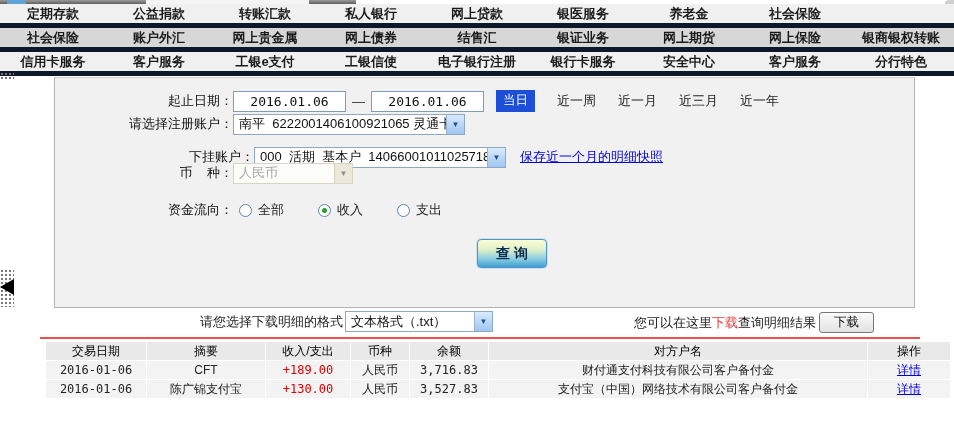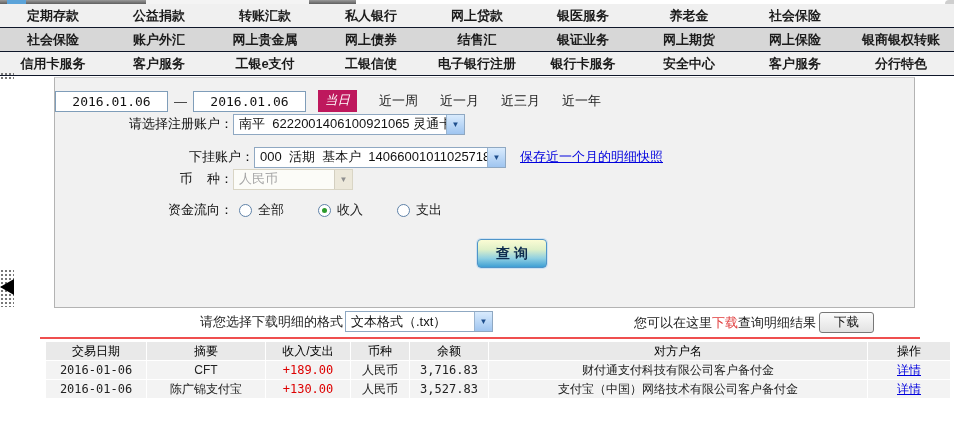--- a/index.html
+++ b/index.html
@@ -12,21 +12,21 @@
 
   
   .topstrip { position:absolute; left:0; top:0; width:356px; height:4px;
     background:linear-gradient(180deg,#9a9a9a,#5f5f5f); }
   .topstrip .seg-blue { position:absolute; left:7px; top:0; width:19px; height:4px; background:#5ba3d9; }
   .topstrip .seg-white { position:absolute; left:146px; top:0; width:163px; height:4px; background:#f4f4f4; }
   .scroll-nub { position:absolute; right:0; top:0; width:9px; height:8px; background:#cfcfcf; border-radius:5px 0 0 5px; }
 
   
   .nav { position:absolute; left:0; top:4px; width:954px; }
-  .nav-row { display:grid; grid-template-columns:repeat(9,1fr); height:24px; border-bottom:1px solid #0f172a; }
+  .nav-row { display:grid; grid-template-columns:repeat(9,1fr); height:24px; border-bottom:5px solid #0f172a; }
   .nav-row.light { background:#f0f0f0; }
   .nav-row.dark  { background:#d7d7d7; }
   .nav-cell { display:flex; align-items:center; justify-content:center;
     font-size:13px; font-weight:600; color:#1b1b1b; cursor:pointer; white-space:nowrap; }
 
   
   .dots-top { position:absolute; left:0; top:72px; width:14px; height:7px;
     background-image:radial-gradient(#777 0.8px, transparent 0.9px); background-size:4px 4px; }
   .dots { position:absolute; left:0; top:269px; width:14px; height:38px;
     background-image:radial-gradient(#777 0.8px, transparent 0.9px); background-size:4px 4px; }
@@ -37,22 +37,22 @@
   .panel { position:absolute; left:54px; top:77px; width:861px; height:231px;
     background:#f1f1f1; border:1px solid #b3b3b3; border-top-color:#cfcfcf; }
   .form-row { position:absolute; left:0; display:flex; align-items:center; height:22px; }
   .flabel { width:178px; text-align:right; color:#111; white-space:pre; flex:0 0 178px; }
 
   .dateinput { width:113px; height:21px; border:1px solid #7f9db9; background:#fff;
     text-align:center; font-family:"DejaVu Sans Mono","Liberation Mono",monospace;
     font-size:13px; color:#111; }
   .dash { margin:0 6px; color:#333; }
 
-  .badge-today { margin-left:12px; background:#be185d; color:#fff; padding:2px 7px 3px;
-    font-size:12.5px; cursor:pointer;font-style:italic; }
+  .badge-today { margin-left:12px; background:#1d4ed8; color:#fff; padding:2px 7px 3px;
+    font-size:12.5px; cursor:pointer; }
   .quicklink { margin-left:22px; color:#222; cursor:pointer; white-space:nowrap; }
 
   .xpselect { height:21px; background:#fff; border:1px solid #8fa8c2; display:flex;
     align-items:center; padding:0 0 0 5px; cursor:pointer; }
   .xpselect .val { white-space:pre; font-size:13px; color:#111; overflow:hidden; flex:1; }
   .xpselect .arrow-btn { margin-left:auto; width:18px; height:19px; flex:0 0 18px;
     background:linear-gradient(180deg,#d9ebfd,#9fc5f0); border-left:1px solid #9ab4cf;
     display:flex; align-items:center; justify-content:center;
     color:#1e4e8c; font-size:8px; }
   .xpselect.disabled { border-color:#d9d5c5; background:#fcfcf8; cursor:default; }
@@ -138,20 +138,21 @@
   </div>
 </div>
 
 <div class="dots-top"></div>
 <div class="dots"></div>
 <div class="collapse-arrow"></div>
 
 <div class="panel">
 
   <div class="form-row" style="top:12px;">
+    <span class="flabel">起止日期：</span>
     <input class="dateinput" value="2016.01.06" style="">
     <span class="dash">—</span>
     <input class="dateinput" value="2016.01.06" style="">
     <span class="badge-today">当日</span>
     <span class="quicklink">近一周</span>
     <span class="quicklink">近一月</span>
     <span class="quicklink">近三月</span>
     <span class="quicklink">近一年</span>
   </div>
 
@@ -165,21 +166,21 @@
 
   <div class="form-row" style="top:68px;margin-left:21px;">
     <span class="flabel">下挂账户：</span>
     <div class="xpselect" style="width:252px;">
       <span class="val">000  活期  基本户  1406600101102571848</span>
       <span class="arrow-btn">▼</span>
     </div>
     <span class="snap-link">保存近一个月的明细快照</span>
   </div>
 
-  <div class="form-row" style="top:90px;">
+  <div class="form-row" style="top:84px;">
     <span class="flabel">币    种：</span>
     <div class="xpselect disabled" style="width:120px;">
       <span class="val">人民币</span>
       <span class="arrow-btn">▼</span>
     </div>
   </div>
 
   <div class="form-row" style="top:121px;">
     <span class="flabel">资金流向：</span>
     <span class="radio-group">

